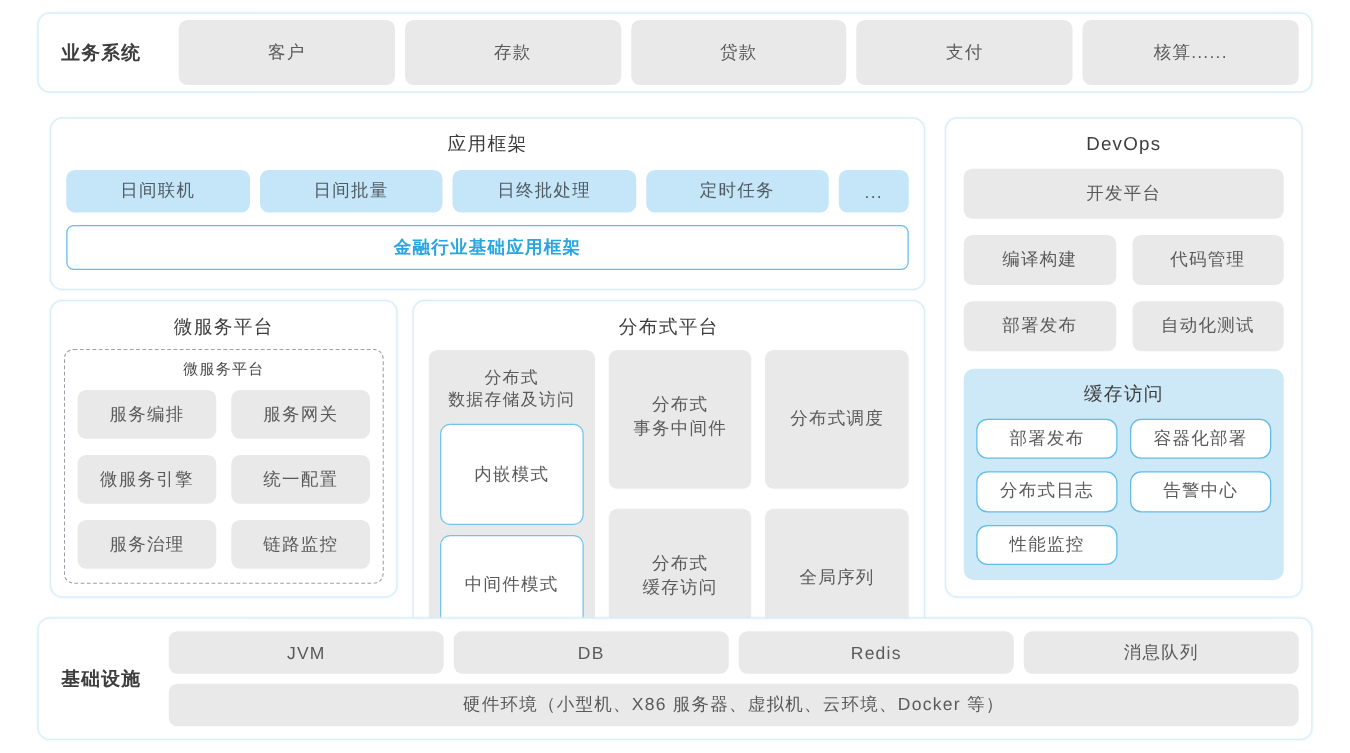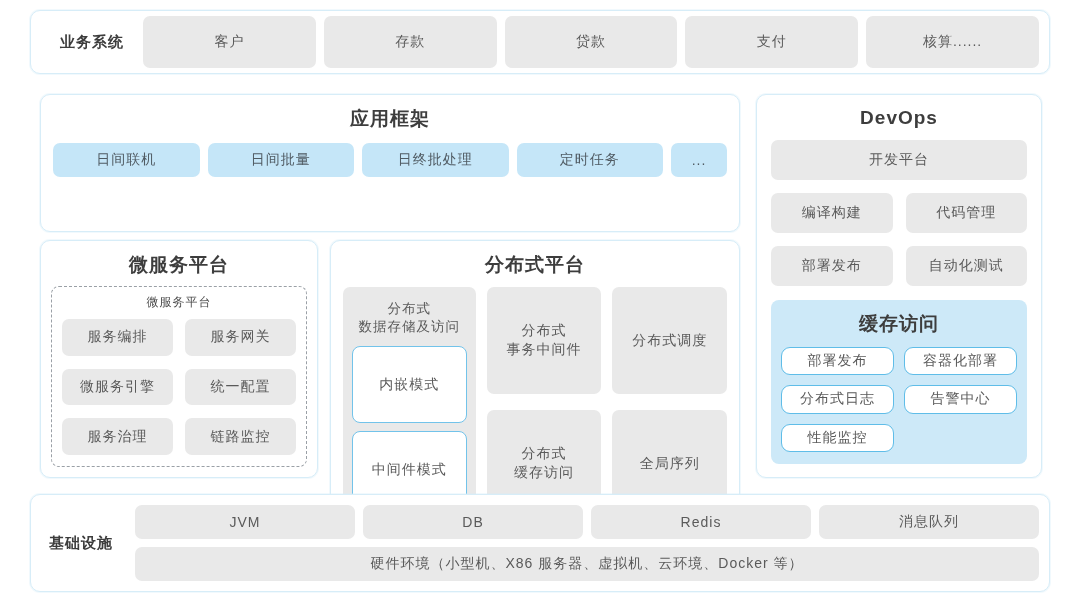--- a/index.html
+++ b/index.html
@@ -17,22 +17,22 @@
   }
   .panel {
     position: absolute;
     background: #ffffff;
     border: 1px solid #d7edf8;
     border-radius: 10px;
     box-shadow: 0 0 0 1px rgba(215,237,248,0.35);
   }
   .panel-title {
     text-align: center;
-    font-weight: bold;
-    font-size: 19px;
+    font-weight: normal;
+    font-size: 15px;
     color: #3d3d3d;
     letter-spacing: 1px;
   }
   .side-label {
     font-weight: bold;
     font-size: 15px;
     color: #3d3d3d;
     letter-spacing: 1px;
     flex: 0 0 auto;
   }
@@ -69,21 +69,21 @@
     letter-spacing: 1px;
   }
   .pre { white-space: pre-line; line-height: 1.35; }
 
   
   #business {
     left: 30px; top: 10px; width: 1020px; height: 64px;
     display: flex; align-items: center;
     padding: 0 10px 0 18px; gap: 8px;
   }
-  #business .side-label { width: 86px; text-align: center; }
+  #business .side-label { width: 86px; }
   #business .gbox { flex: 1; height: 52px; }
 
   
   #app-framework {
     left: 40px; top: 94px; width: 700px; height: 138px;
     padding: 11px 12px 12px;
     display: flex; flex-direction: column;
   }
   #app-framework .row {
     display: flex; gap: 8px; margin-top: 11px; align-items: flex-end;
@@ -208,20 +208,21 @@
 
   <div class="panel" id="app-framework">
     <div class="panel-title">应用框架</div>
     <div class="row">
       <div class="bluebox">日间联机</div>
       <div class="bluebox">日间批量</div>
       <div class="bluebox">日终批处理</div>
       <div class="bluebox">定时任务</div>
       <div class="bluebox small">...</div>
     </div>
+    <div class="base">金融行业基础应用框架</div>
   </div>
 
   <div class="panel" id="microservice">
     <div class="panel-title">微服务平台</div>
     <div class="dashed">
       <div class="inner-title">微服务平台</div>
       <div class="grid">
         <div class="gbox">服务编排</div>
         <div class="gbox">服务网关</div>
         <div class="gbox">微服务引擎</div>

